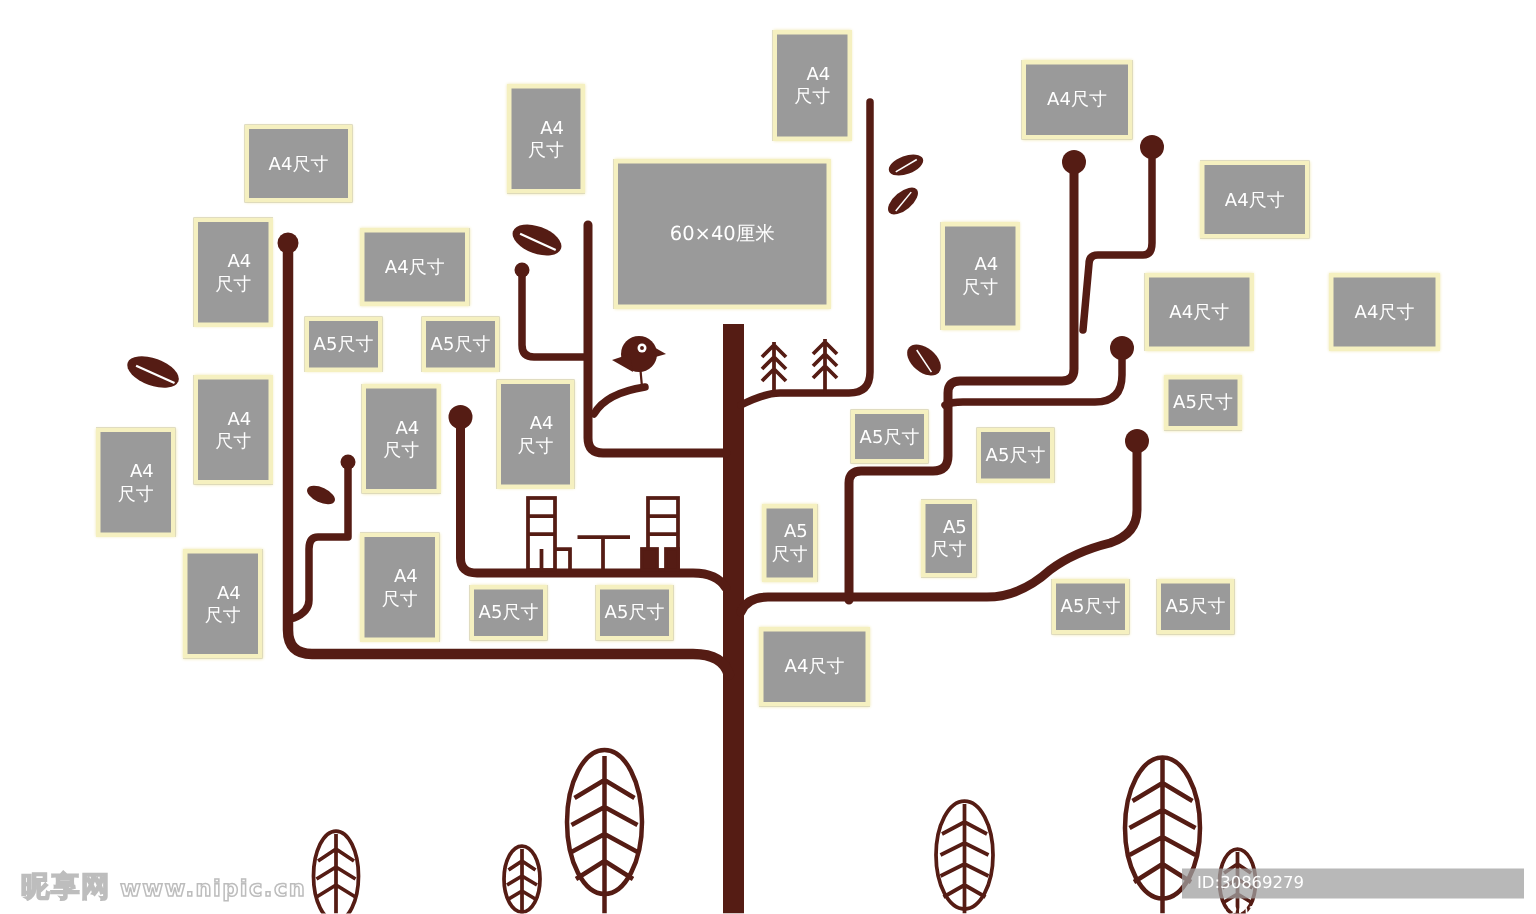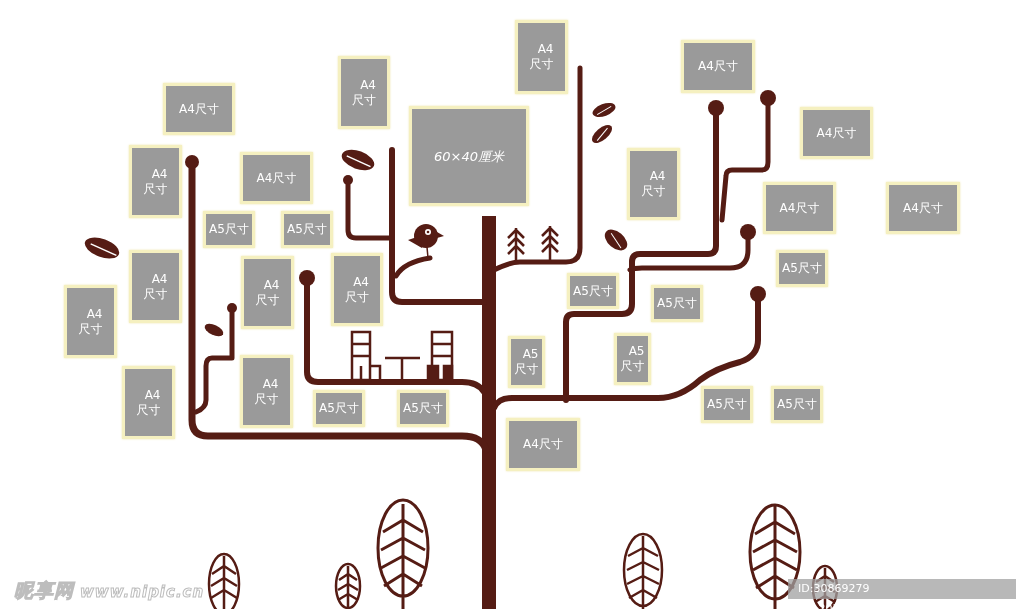--- a/index.html
+++ b/index.html
@@ -6,21 +6,21 @@
   body { width:1024px; height:609px; position:relative; overflow:hidden;
          font-family:"DejaVu Sans","Liberation Sans",sans-serif; }
   #tree { position:absolute; left:0; top:0; width:1024px; height:609px; }
   .frame { position:absolute; background:#9a9a9a; border:3px solid #f5f0c0;
            box-shadow:0 0 2px #efe7b0; box-sizing:border-box;
            display:flex; align-items:center; justify-content:center;
            text-align:right; color:#ffffff; font-size:12px; line-height:15px;
            white-space:pre-line; cursor:pointer; }
   .frame.big { font-size:13px; }
   .watermark-left { position:absolute; left:14px; top:578px; font-size:19px;
-           color:#ffffff; font-weight:bold; font-style:italic; letter-spacing:1px;
+           color:#ffffff; font-weight:bold; letter-spacing:1px;
            -webkit-text-stroke:1px #bdbdbd; }
   .watermark-left .url { font-size:15px; margin-left:6px; }
   .watermark-right { position:absolute; left:788px; top:579px; width:228px; height:20px;
            background:rgba(160,160,160,0.75); color:#ffffff; font-size:11px;
            line-height:20px; padding-left:10px; box-sizing:border-box; }
 </style>
 </head>
 <body>
 
 <svg id="tree" viewBox="0 0 1024 609" xmlns="http://www.w3.org/2000/svg">
@@ -150,21 +150,21 @@
     <div class="frame" style="left: 122px; top: 366px; width: 53px; height: 73px;">A4
 尺寸</div>
     <div class="frame" style="left: 241px; top: 256px; width: 53px; height: 73px;">A4
 尺寸</div>
     <div class="frame" style="left: 240px; top: 355px; width: 53px; height: 73px;">A4
 尺寸</div>
     <div class="frame" style="left: 338px; top: 56px; width: 52px; height: 73px;">A4
 尺寸</div>
     <div class="frame" style="left: 331px; top: 253px; width: 52px; height: 73px;">A4
 尺寸</div>
-    <div class="frame big" style="left: 409px; top: 106px; width: 120px; height: 100px; font-style: italic;">60×40厘米</div>
+    <div class="frame big" style="left: 409px; top: 106px; width: 145px; height: 100px;">60×40厘米</div>
     <div class="frame" style="left: 515px; top: 20px; width: 53px; height: 74px;">A4
 尺寸</div>
     <div class="frame" style="left: 681px; top: 40px; width: 74px; height: 53px;">A4尺寸</div>
     <div class="frame" style="left: 627px; top: 148px; width: 53px; height: 72px;">A4
 尺寸</div>
     <div class="frame" style="left: 800px; top: 107px; width: 73px; height: 52px;">A4尺寸</div>
     <div class="frame" style="left: 763px; top: 182px; width: 73px; height: 52px;">A4尺寸</div>
     <div class="frame" style="left: 886px; top: 182px; width: 74px; height: 52px;">A4尺寸</div>
     <div class="frame" style="left: 776px; top: 250px; width: 52px; height: 37px;">A5尺寸</div>
     <div class="frame" style="left: 567px; top: 273px; width: 52px; height: 36px;">A5尺寸</div>

